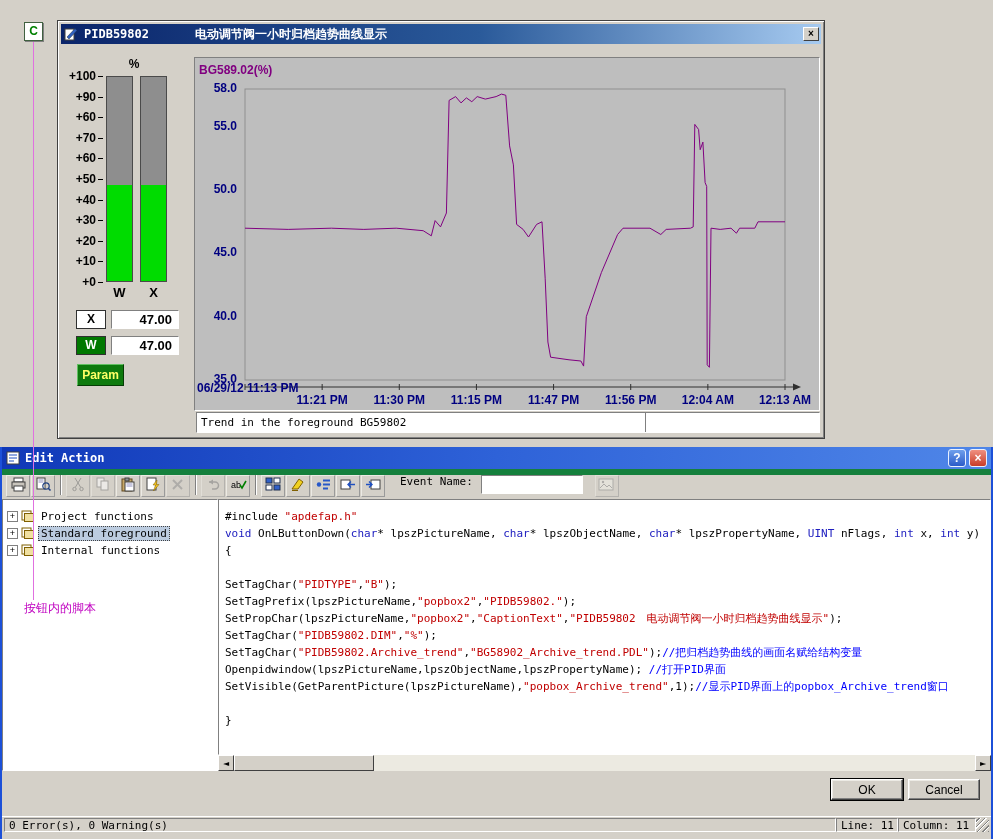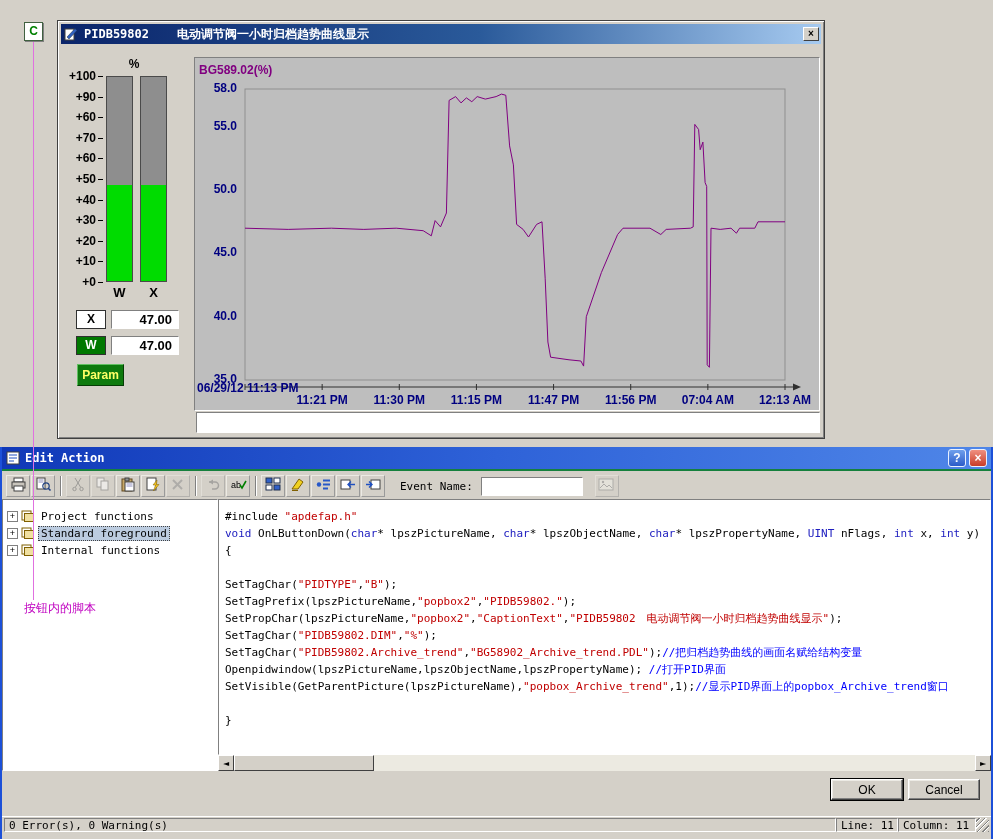--- a/index.html
+++ b/index.html
@@ -13,21 +13,21 @@
          font:bold 12px/17px "Liberation Sans",sans-serif;text-align:center;z-index:45;}
   .aline{position:absolute;left:33px;top:40px;width:1px;height:560px;background:#E070E0;z-index:40;}
 
   
   .twin{position:absolute;left:57px;top:20px;width:766px;height:417px;background:#D4D0C8;
         border:1px solid #404040;box-shadow:inset 1px 1px 0 #fff, inset -1px -1px 0 #808080;z-index:10;}
   .ttl{position:absolute;left:3px;top:3px;right:3px;height:20px;display:flex;align-items:center;
        background:linear-gradient(90deg,#0A246A,#2A5A9A 55%,#A6CAF0);}
   .ticn{margin-left:3px;display:flex;}
   .ttxt{color:#fff;font:bold 12px "DejaVu Sans Mono",monospace;margin-left:6px;white-space:nowrap;}
-  .t2{margin-left:28px;}
+  .t2{margin-left:46px;}
   .wbtn{margin-left:auto;margin-right:2px;width:16px;height:14px;background:#D4D0C8;
         border:1px solid;border-color:#fff #404040 #404040 #fff;
         font:bold 10px/12px "Liberation Sans",sans-serif;text-align:center;}
   .tclient{position:absolute;left:3px;top:23px;right:3px;bottom:3px;background:#D4D0C8;}
 
   
   .unit{position:absolute;left:40px;top:13px;width:66px;text-align:center;font:bold 12px "Liberation Sans",sans-serif;}
   .scale{position:absolute;left:0;top:32px;width:43px;height:206px;}
   .slabel{position:absolute;right:8px;font:bold 12px/14px "Liberation Sans",sans-serif;white-space:nowrap;}
   .stick{position:absolute;right:1px;width:5px;height:1px;background:#000;}
@@ -68,21 +68,21 @@
   .ettl{height:22px;display:flex;align-items:center;
         background:linear-gradient(90deg,#1038B8,#2E62D8 50%,#4F86E8);}
   .eticn{margin-left:4px;display:flex;}
   .ettxt{color:#fff;font:bold 12px "DejaVu Sans Mono",monospace;margin-left:5px;}
   .tbtns{margin-left:auto;margin-right:4px;display:flex;gap:3px;}
   .tbtn{width:18px;height:18px;border-radius:3px;border:1px solid #E8F0FF;color:#fff;
         font:bold 12px/16px "Liberation Sans",sans-serif;text-align:center;}
   .tbtn.help{background:linear-gradient(#6FA0EC,#2B5BC8);}
   .tbtn.close{background:linear-gradient(#F09080,#C83C28);}
 
-  .etb{height:30px;display:flex;align-items:center;padding-left:4px;border-top:2px solid #15803d;}
+  .etb{height:30px;display:flex;align-items:flex-start;padding-left:4px;border-top:6px solid #15803d;}
   .tbi{width:24px;height:22px;display:flex;align-items:center;justify-content:center;background:#D4D0C8;
        border:1px solid;border-color:#ECEAE4 #9A9A9A #9A9A9A #ECEAE4;margin-right:1px;}
   .tbi.dis{opacity:.55;}
   .sep{width:0;height:20px;border-left:1px solid #808080;border-right:1px solid #fff;margin:0 4px;}
   .evl{font:11px "DejaVu Sans Mono",monospace;margin-left:14px;}
   .evi{width:96px;height:15px;margin-left:8px;border:1px solid;border-color:#808080 #fff #fff #808080;
        background:#fff;font:11px "Liberation Sans",sans-serif;}
   .tbi.after{margin-left:12px;}
 
   .tree{position:absolute;left:0;top:52px;width:216px;height:272px;background:#fff;
@@ -216,31 +216,32 @@
             <line x1="590" y1="326" x2="590" y2="332" stroke="#303030"></line>
             <polyline points="50.0,170.2 93.2,171.4 136.4,170.2 168.8,171.4 201.2,170.2 228.2,172.7 236.3,177.8 240.1,162.6 245.5,168.9 251.4,155.0 254.1,42.4 260.6,38.6 266.0,44.9 271.4,39.9 276.8,43.7 282.2,38.6 290.3,41.1 301.1,38.6 306.5,36.1 310.8,37.3 314.6,87.9 318.4,106.9 321.6,166.4 328.1,171.4 333.5,179.0 341.6,166.4 347.0,163.8 350.2,220.8 352.9,284.0 355.6,299.2 374.0,301.8 385.9,303.0 388.6,308.1 391.3,258.7 406.4,214.5 422.6,176.5 428.0,170.2 455.0,170.2 465.8,176.5 471.2,171.4 495.5,170.2 498.2,168.9 499.8,66.4 503.6,71.5 505.2,91.7 507.9,84.1 510.1,124.6 511.7,128.4 512.2,306.8 514.4,309.3 516.0,170.2 525.2,171.4 536.0,170.2 541.4,175.2 544.6,170.2 559.8,170.2 563.0,163.8 590.0,163.8" fill="none" stroke="#800080" stroke-width="1"></polyline>
           </svg>
         <div class="chart-title">BG589.02(%)</div>
       <div class="xtick" style="left: 2px; width: 120px; text-align: left; top: 323px;">06/29/12 11:13 PM</div>
           <div class="xtick" style="left: 82.1429px; width: 90px; top: 335px;">11:21 PM</div>
           <div class="xtick" style="left: 159.286px; width: 90px; top: 335px;">11:30 PM</div>
           <div class="xtick" style="left: 236.429px; width: 90px; top: 335px;">11:15 PM</div>
           <div class="xtick" style="left: 313.571px; width: 90px; top: 335px;">11:47 PM</div>
           <div class="xtick" style="left: 390.714px; width: 90px; top: 335px;">11:56 PM</div>
-          <div class="xtick" style="left: 467.857px; width: 90px; top: 335px;">07:04 AM</div>
+          <div class="xtick" style="left: 467.857px; width: 90px; top: 335px;">12:04 AM</div>
           <div class="xtick" style="left: 545px; width: 90px; top: 335px;">12:13 AM</div>
           <div class="ytick" style="top: 23px;">58.0</div>
           <div class="ytick" style="top: 60.9565px;">55.0</div>
           <div class="ytick" style="top: 124.217px;">50.0</div>
           <div class="ytick" style="top: 187.478px;">45.0</div>
           <div class="ytick" style="top: 250.739px;">40.0</div>
           <div class="ytick" style="top: 314px;">35.0</div>
         </div>
 
       <div class="tstatus">
+        <div class="tsl">Trend in the foreground BG59802</div>
         <div class="tsr"></div>
       </div>
     </div>
   </section>
 
   <section class="ewin">
     <header class="ettl">
       <span class="eticn">
         <svg width="14" height="14" viewBox="0 0 14 14">
             <rect x="1" y="1" width="12" height="12" fill="#fff" stroke="#404040"></rect>

